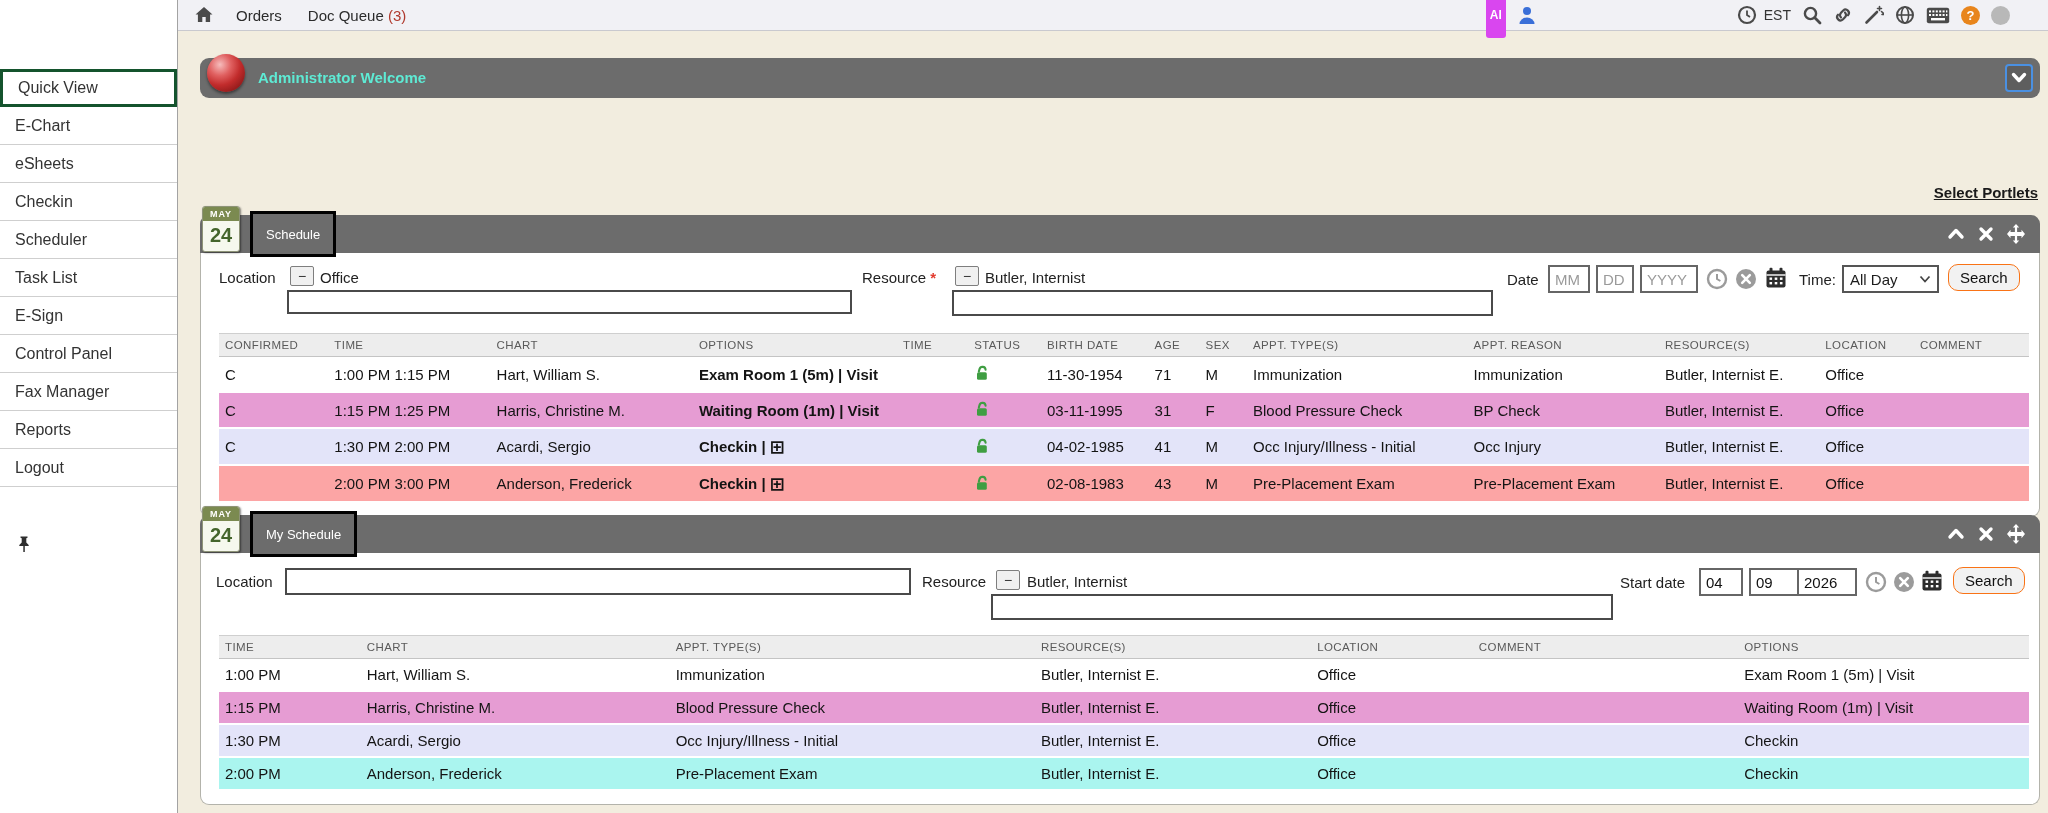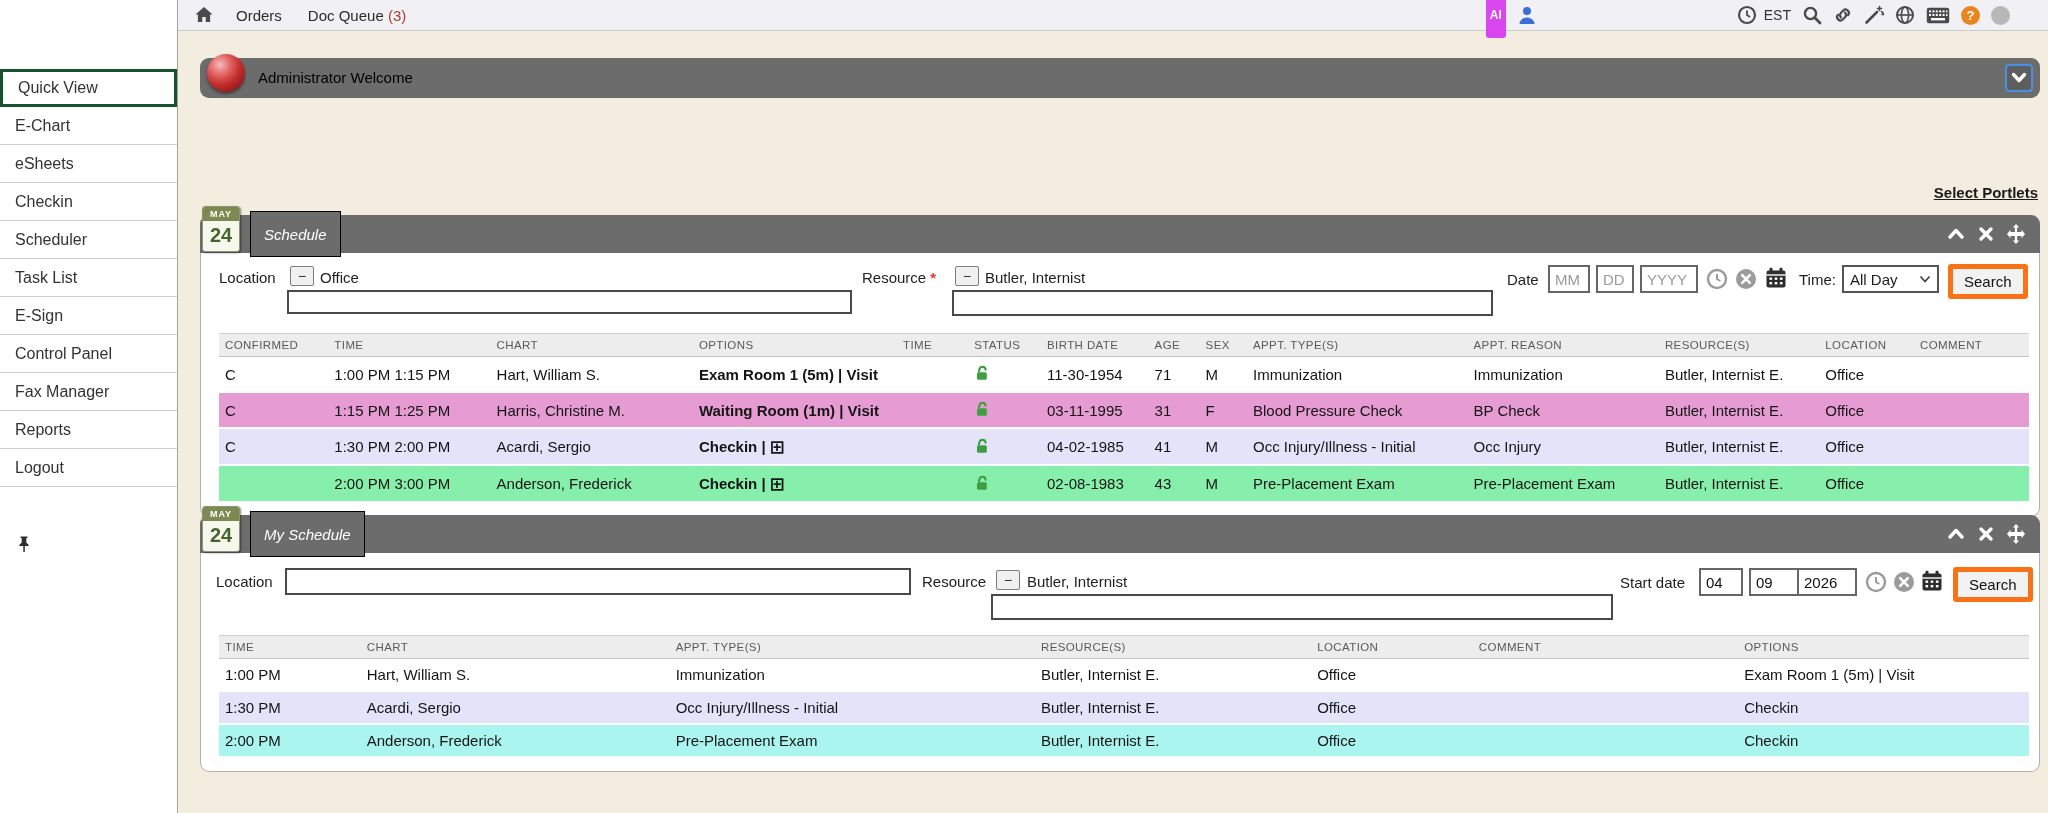--- a/index.html
+++ b/index.html
@@ -47,21 +47,21 @@
   
   .welcome {
     position:absolute; left:200px; width:1840px; top:58px; height:40px;
     background:#6c6c6c; border-radius:9px;
   }
   .red-ball {
     position:absolute; left:7px; top:-4px; width:38px; height:38px; border-radius:50%;
     background:radial-gradient(circle at 34% 28%, #f6bcbc 0%, #e06060 30%, #c22c2c 55%, #7e1414 90%);
     box-shadow:0 2px 3px rgba(0,0,0,.45);
   }
-  .welcome-title { position:absolute; left:58px; top:11px; color:#000000; font-size:15px; }
+  .welcome-title { position:absolute; left:58px; top:11px; color:#5eead4; font-size:15px;font-weight:bold; }
   .welcome-chevron {
     position:absolute; right:7px; top:6px; width:28px; height:28px; border-radius:4px;
     background:#5e5e5e; border:2px solid #4a90e2;
     display:flex; align-items:center; justify-content:center;
   }
   
   .select-portlets {
     position:absolute; right:10px; top:184px; font-size:15px; font-weight:600;
     color:#1a1a1a; text-decoration:underline; cursor:pointer;
   }
@@ -73,22 +73,22 @@
   .cal-badge {
     position:absolute; left:2px; top:-9px; width:38px; height:46px;
     background:#f6f8ee; border:1px solid #8e9478; border-radius:3px;
     box-shadow:1px 1px 2px rgba(0,0,0,.45); z-index:3; overflow:hidden;
   }
   .cal-top { height:14px; background:#7b8a50; color:#fff; font-size:9px; font-weight:bold;
     text-align:center; line-height:14px; letter-spacing:1px; }
   .cal-day { font-size:20px; font-weight:bold; color:#44652c; text-align:center; line-height:29px; }
   .portlet-title {
     position:absolute; left:50px; top:-4px; height:46px; background:#6c6c6c;
-    border:1px solid #000000; color:#fff; font-size:15px;
-    display:flex; align-items:center; padding:0 13px; z-index:2;font-style:italic;
+    border:3px solid #000000; color:#fff; font-size:13px;
+    display:flex; align-items:center; padding:0 13px; z-index:2;
   }
   .hd-icons { position:absolute; right:14px; top:9px; display:flex; gap:10px; }
   .hd-icons svg { display:block; }
   .portlet-body {
     position:relative; background:#fff; border:1px solid #b3b3ab; border-top:none;
     border-radius:0 0 9px 9px;
   }
   
   .filters { position:relative; }
   .filters.f1 { height:80px; }
@@ -108,21 +108,21 @@
     position:absolute; border:2px solid #666; background:#fff; font-size:15px;
     font-family:"Liberation Sans", sans-serif; padding:0 5px; color:#111;
   }
   .date-input::placeholder { color:#9a9a9a; }
   .fakeselect {
     position:absolute; border:2px solid #555; background:#fff; height:28px;
     display:flex; align-items:center; justify-content:space-between;
     font-size:15px; padding:0 6px; cursor:pointer;
   }
   .search-btn {
-    position:absolute; background:#f2f2f2; border:5px solid #f97316; border-radius:3px;
+    position:absolute; background:#f2f2f2; border:1px solid #f97316; border-radius:10px;
     font-size:15px; font-family:"Liberation Sans", sans-serif; color:#111;
     padding:4px 11px; cursor:pointer;
   }
   .mini-icon { position:absolute; width:22px; height:22px; }
   
   table.sched { width:calc(100% - 28px); margin:0 10px 13px 18px; border-collapse:collapse; table-layout:fixed; }
   table.sched th {
     background:#ededed; border-top:1px solid #cfcfcf; border-bottom:1px solid #c4c4c4;
     font-size:11.5px; font-weight:normal; color:#5a5a5a; text-align:left;
     padding:5px 6px; letter-spacing:.4px; white-space:nowrap; overflow:hidden;
@@ -382,21 +382,21 @@
   </svg></td>
             <td>04-02-1985</td>
             <td>41</td>
             <td>M</td>
             <td>Occ Injury/Illness - Initial</td>
             <td>Occ Injury</td>
             <td>Butler, Internist E.</td>
             <td>Office</td>
             <td></td>
           </tr>
-          <tr style="background: #86efac; padding-left: 24px;">
+          <tr style="background: #fca5a5; padding-left: 24px;">
             <td></td>
             <td>2:00 PM 3:00 PM</td>
             <td>Anderson, Frederick</td>
             <td class="c cell-options"><span class="opt-link">Checkin</span><span> | </span><span class="plus-box">⊞</span></td>
             <td class="c"></td>
             <td class="c"><svg class="lock-svg" width="17" height="17" viewBox="0 0 17 17">
     <path d="M5.4 8.4 V6 a3.1 3.1 0 0 1 6-1.1" fill="none" stroke="#3f9e42" stroke-width="2.1" stroke-linecap="round" transform="rotate(16 8.5 6)"></path>
     <rect x="3" y="8.2" width="9.8" height="7.6" rx="1.5" fill="#3f9e42"></rect>
   </svg></td>
             <td>02-08-1983</td>
@@ -483,20 +483,29 @@
       <tbody id="mysched-body">
           <tr style="background: rgb(255, 255, 255);">
             <td>1:00 PM</td>
             <td>Hart, William S.</td>
             <td>Immunization</td>
             <td>Butler, Internist E.</td>
             <td>Office</td>
             <td></td>
             <td class="c"><span class="opt-link">Exam Room 1 (5m) | Visit</span></td>
           </tr>
+          <tr style="background: rgb(230, 156, 211);">
+            <td>1:15 PM</td>
+            <td>Harris, Christine M.</td>
+            <td>Blood Pressure Check</td>
+            <td>Butler, Internist E.</td>
+            <td>Office</td>
+            <td></td>
+            <td class="c"><span class="opt-link">Waiting Room (1m) | Visit</span></td>
+          </tr>
           <tr style="background: rgb(227, 228, 249);">
             <td>1:30 PM</td>
             <td>Acardi, Sergio</td>
             <td>Occ Injury/Illness - Initial</td>
             <td>Butler, Internist E.</td>
             <td>Office</td>
             <td></td>
             <td class="c"><span class="opt-link">Checkin</span></td>
           </tr>
           <tr style="background: rgb(170, 245, 239);">

